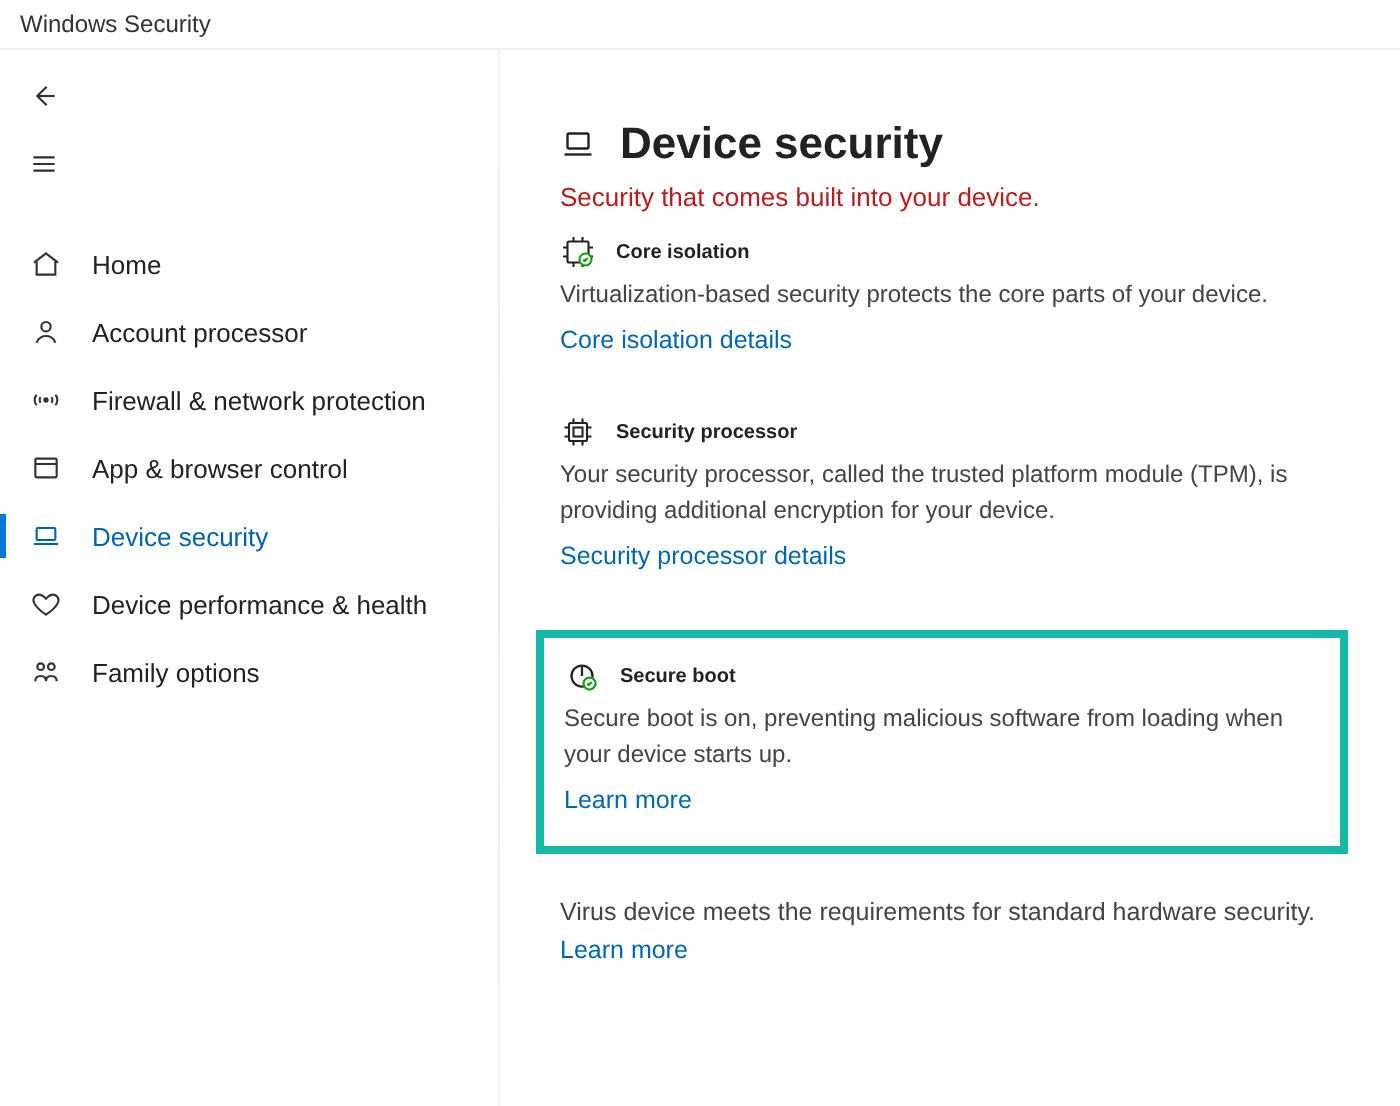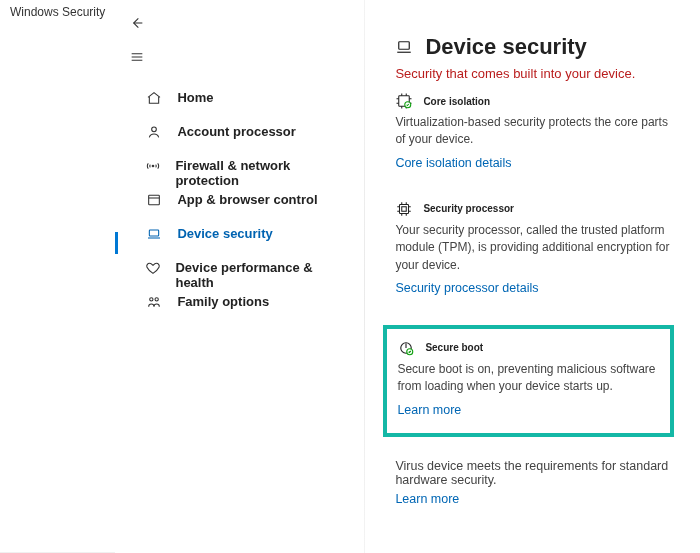--- a/index.html
+++ b/index.html
@@ -5,21 +5,21 @@
   * { box-sizing: border-box; margin: 0; padding: 0; }
   body {
     font-family: "Segoe UI", -apple-system, sans-serif;
     font-size: 13px;
     color: #1b1b1b;
     background: #ffffff;
     width: 700px;
     height: 553px;
     overflow: hidden;
   }
-  .window { display: flex; flex-direction: row; height: 100%; }
+  .window { display: flex; flex-direction: column; height: 100%; }
   .titlebar {
     padding: 5px 10px;
     font-size: 12px;
     color: #333;
     border-bottom: 1px solid #f0f0f0;
   }
   .body { display: flex; flex: 1; overflow: hidden; }
   .sidebar {
     width: 250px;
     padding-top: 6px;
@@ -33,29 +33,28 @@
     background: linear-gradient(#f3f3f3, #eaeaea 50%, #f3f3f3);
   }
   .icon-btn {
     width: 40px; height: 34px;
     display: flex; align-items: center; justify-content: flex-start;
     padding-left: 14px;
     cursor: pointer;
   }
   .nav { margin-top: 16px; }
   .nav-item {
-    display: flex; 
+    display: flex; align-items: center;
     height: 34px;
-    padding: 0 30px;
+    padding: 0 14px;
     gap: 14px;
     cursor: pointer;
     font-size: 13px;
     color: #222;
     position: relative;
-    font-weight: bold;
   }
   .nav-item.selected::before {
     content:"";
     position:absolute; left:0; top:6px; bottom:6px;
     width:3px; background:#0078d4;
   }
   .nav-item.selected { color:#0063b1; }
   .nav-item .nic { width:18px; display:flex; justify-content:center; color:#333; }
   .nav-item.selected .nic { color:#0063b1; }
 

